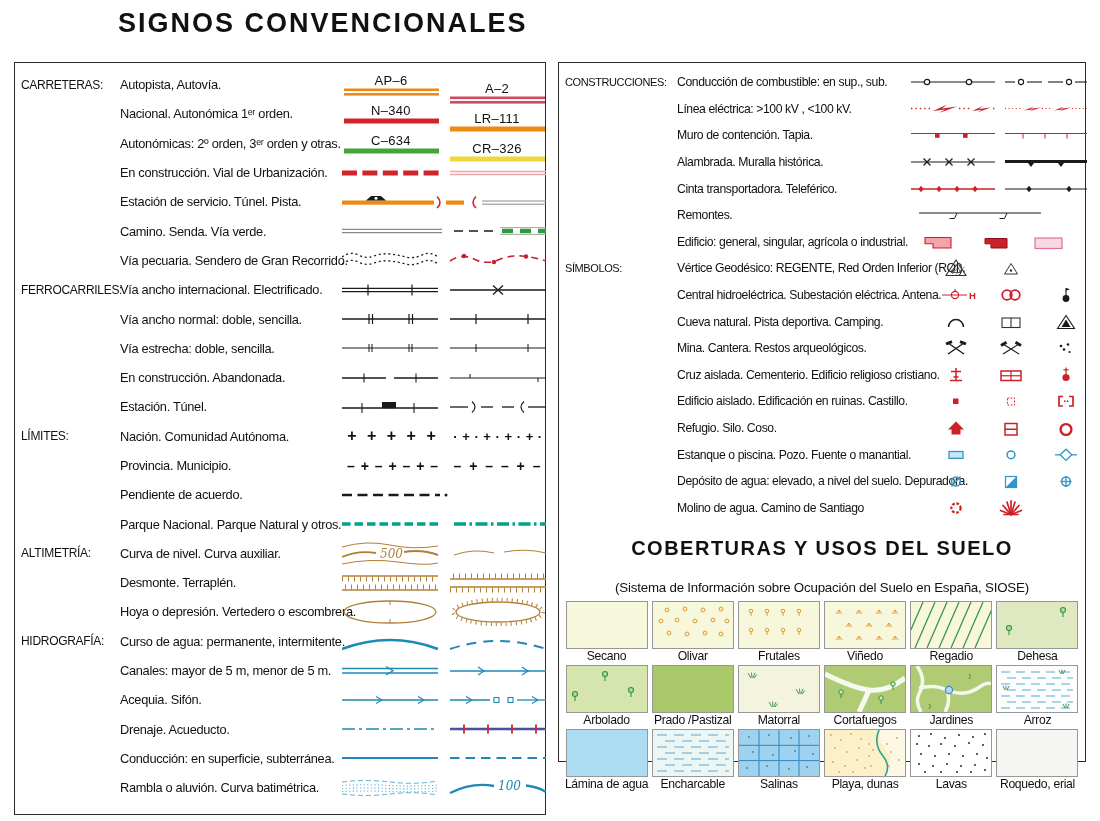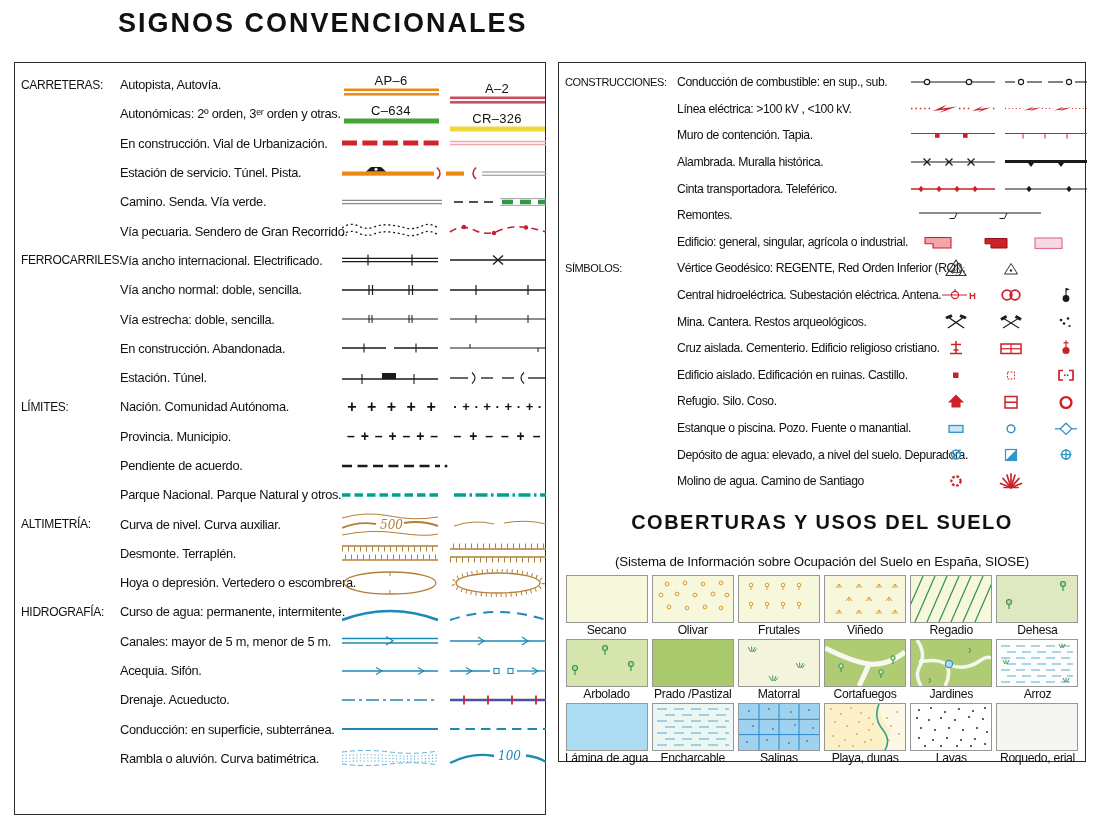--- a/index.html
+++ b/index.html
@@ -56,20 +56,38 @@
       <div class="shield">
         <div class="shield-label">A–2</div>
         <svg width="95" height="8">
               <rect y="0.5" width="95" height="2.6" fill="#D14A60"></rect>
               <rect y="5" width="95" height="2.6" fill="#D14A60"></rect>
             </svg>
       </div>
     </div>
   </div>
 
+  <div class="lrow">
+    <div class="cat"></div>
+    <div class="desc">Nacional. Autonómica 1ᵉʳ orden.</div>
+    <div class="sym">
+      <div class="shield">
+        <div class="shield-label">N–340</div>
+        <svg width="95" height="6">
+              <rect y="0.5" width="95" height="5" fill="#D2232A"></rect>
+            </svg>
+      </div>
+      <div class="shield">
+        <div class="shield-label">LR–111</div>
+        <svg width="95" height="6">
+              <rect y="0.5" width="95" height="5" fill="#EC8A14"></rect>
+            </svg>
+      </div>
+    </div>
+  </div>
 
   <div class="lrow">
     <div class="cat"></div>
     <div class="desc">Autonómicas: 2º orden, 3ᵉʳ orden y otras.</div>
     <div class="sym">
       <div class="shield">
         <div class="shield-label">C–634</div>
         <svg width="95" height="6">
               <rect y="0.5" width="95" height="5" fill="#44A437"></rect>
             </svg>
@@ -559,20 +577,33 @@
       <text x="58" y="13.8" font-size="9.5" font-weight="bold" fill="#CC2128">H</text>
       <circle cx="96" cy="10" r="4.8" stroke="#CC2128" stroke-width="1.8" fill="none"></circle>
       <circle cx="104" cy="10" r="4.8" stroke="#CC2128" stroke-width="1.8" fill="none"></circle>
       <circle cx="155" cy="13.5" r="3.4" fill="#1A1A1A"></circle>
       <line x1="155" y1="13.5" x2="155" y2="3" stroke="#1A1A1A" stroke-width="1.1"></line>
       <path d="M155,3 L159,4.2 L155,5.8 Z" fill="#1A1A1A"></path>
     </svg>
         </div>
   </div>
 
+  <div class="rrow">
+    <div class="cat"></div>
+    <div class="desc">Cueva natural. Pista deportiva. Camping.</div>
+    <div class="sym">
+          <svg width="176" height="18">
+      <path d="M37.5,14 A7.3,7.3 0 0 1 52.5,14" stroke="#1A1A1A" stroke-width="1.5" fill="none"></path>
+      <rect x="91" y="5" width="18" height="9.5" stroke="#333" stroke-width="1.1" fill="none"></rect>
+      <line x1="100" y1="5" x2="100" y2="14.5" stroke="#333" stroke-width="1.1"></line>
+      <path d="M155,2.5 L146.5,15.5 L163.5,15.5 Z" stroke="#1A1A1A" stroke-width="1.1" fill="none"></path>
+      <path d="M155,6.5 L150.5,14 L159.5,14 Z" fill="#1A1A1A"></path>
+    </svg>
+        </div>
+  </div>
 
   <div class="rrow">
     <div class="cat"></div>
     <div class="desc">Mina. Cantera. Restos arqueológicos.</div>
     <div class="sym">
           <svg width="176" height="18">
       <line x1="37" y1="15" x2="53" y2="4" stroke="#1A1A1A" stroke-width="1.4"></line>
       <line x1="37" y1="4" x2="53" y2="15" stroke="#1A1A1A" stroke-width="1.4"></line>
       <line x1="35" y1="5" x2="41" y2="2.6" stroke="#1A1A1A" stroke-width="2.8"></line>
       <line x1="49" y1="2.6" x2="55" y2="5" stroke="#1A1A1A" stroke-width="2.8"></line>

